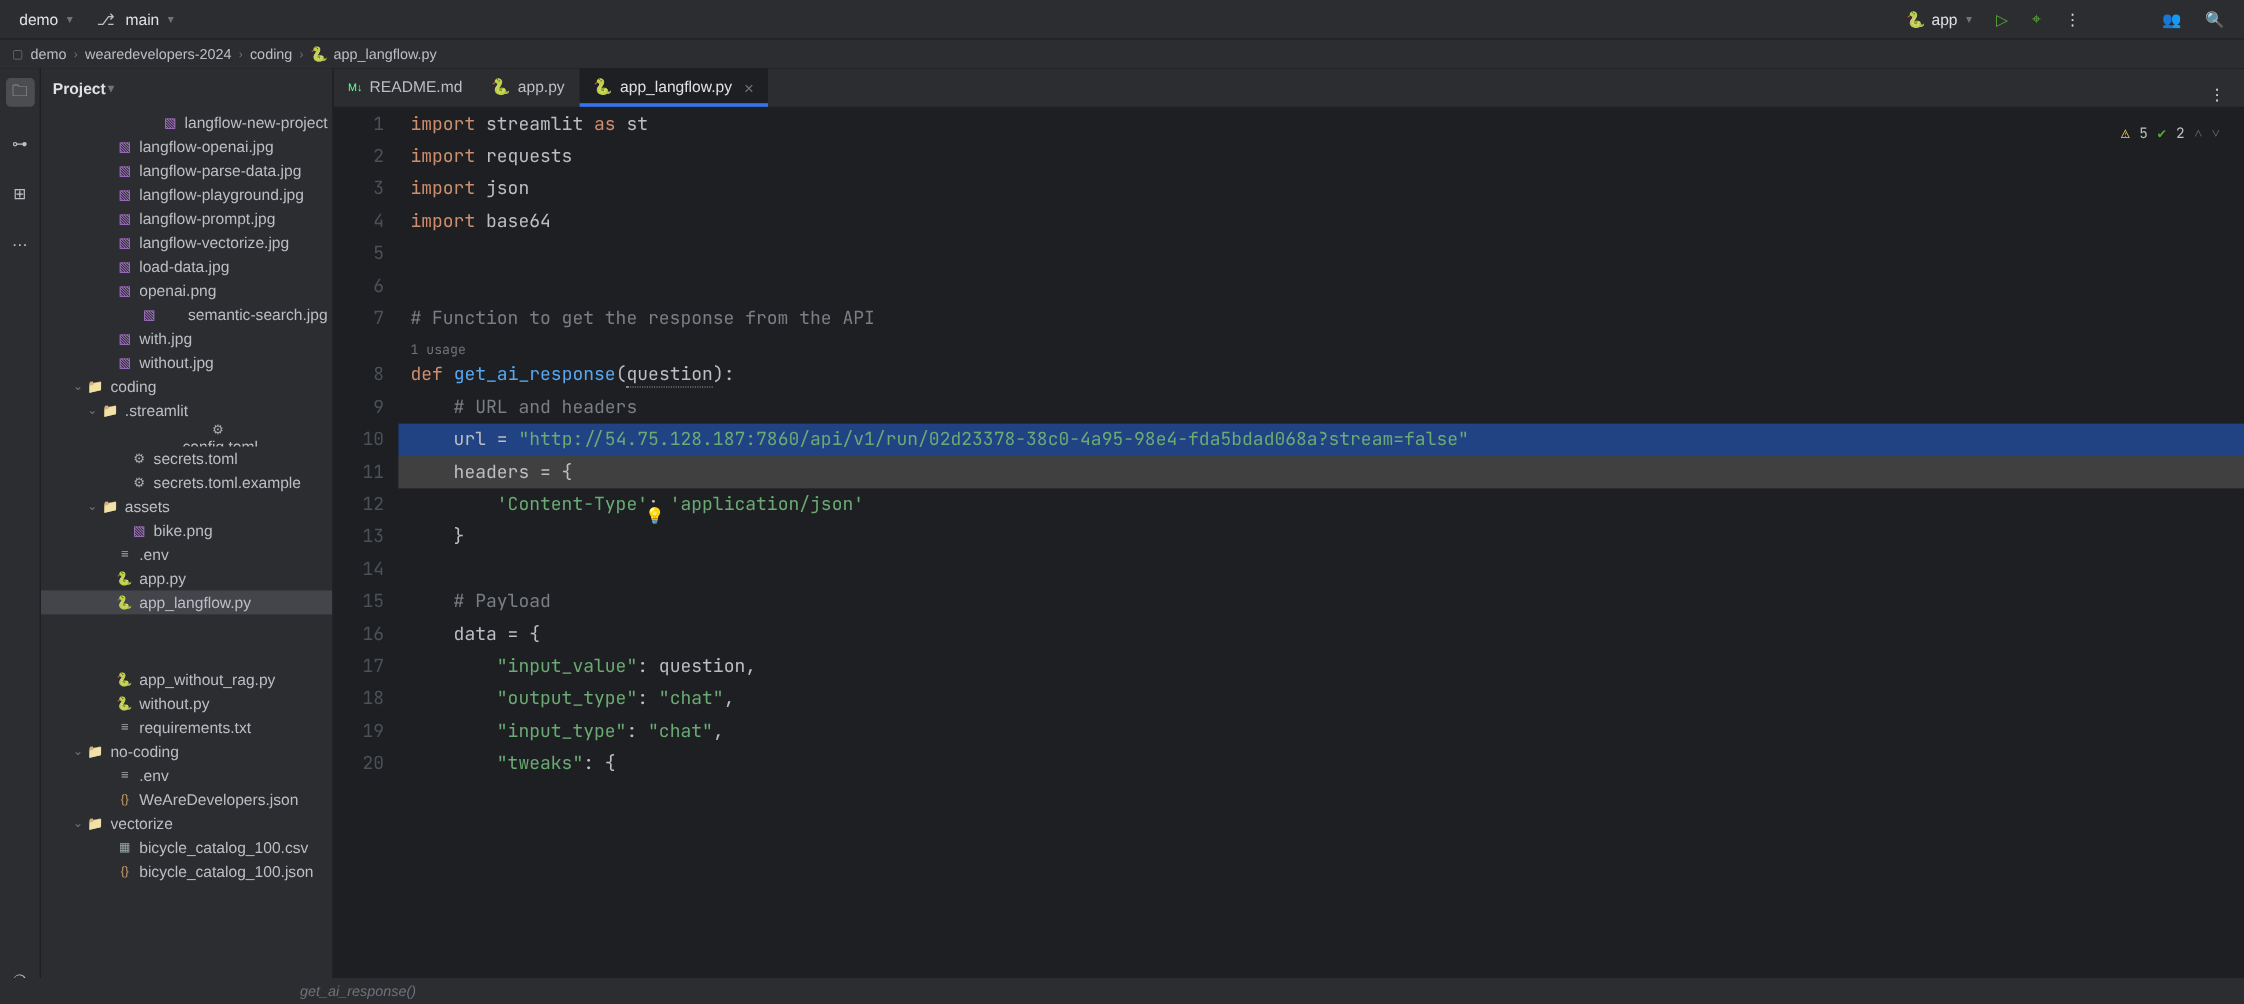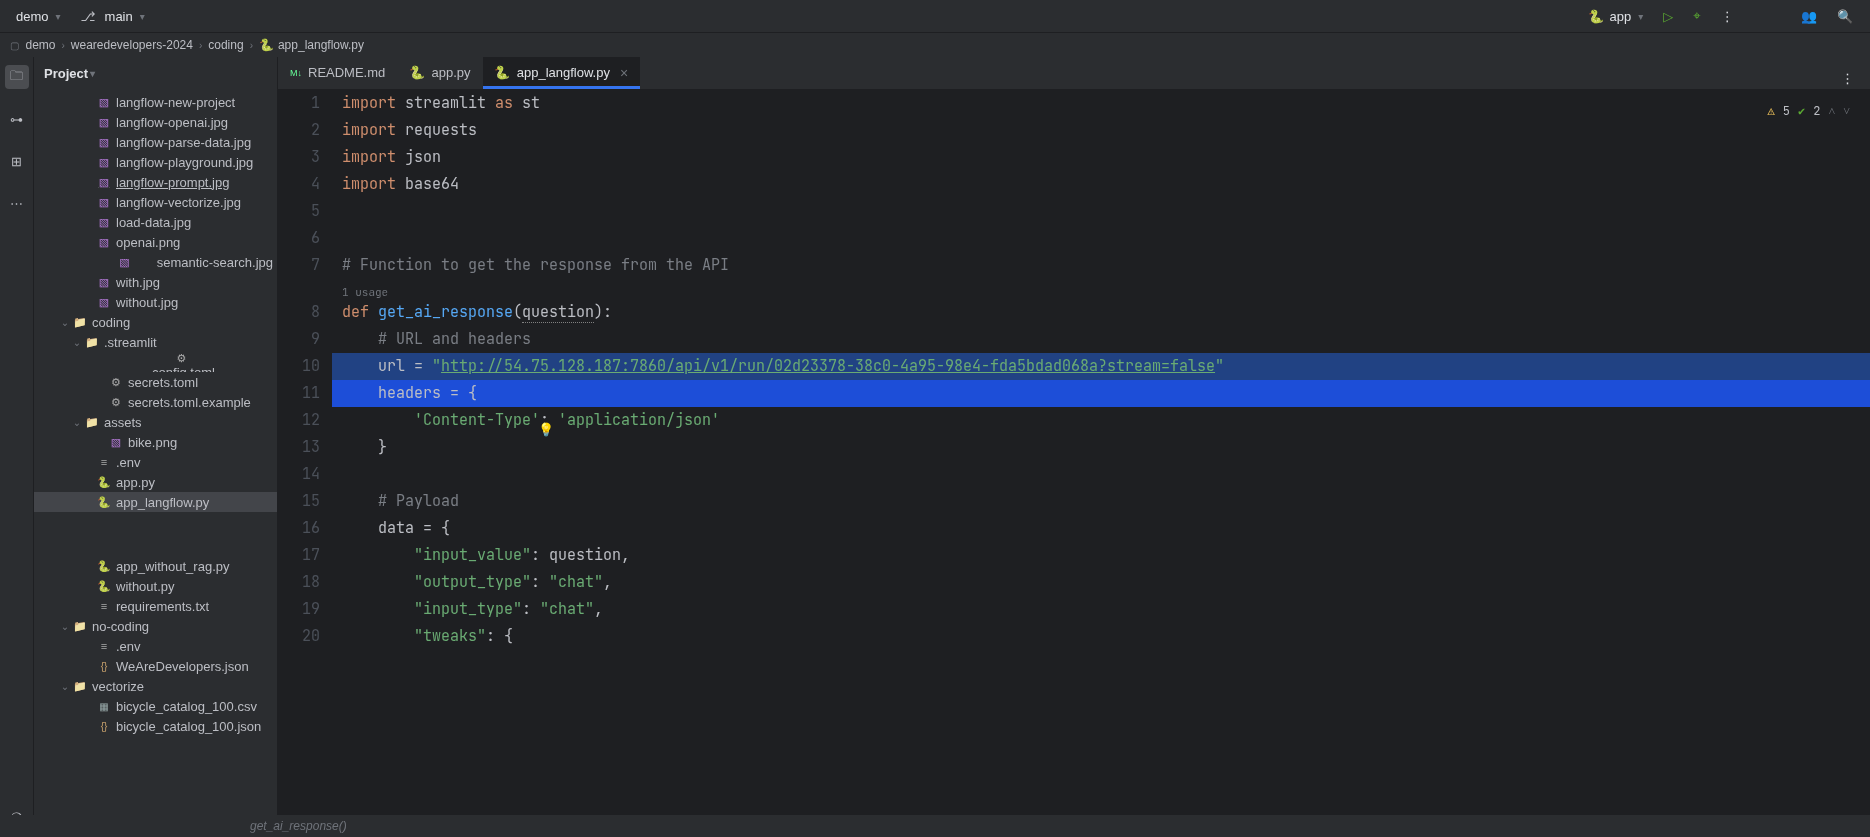--- a/index.html
+++ b/index.html
@@ -30,27 +30,27 @@
 .tab.active { background:#1e1f22; color:#dfe1e5; }
 .tab.active::after { content:""; position:absolute; bottom:0; left:0; right:0; height:3px; background:#3574f0; }
 .tab .close { display:none; font-size:14px; color:#6f737a; margin-left:4px; }
 .tab.active .close { display:inline; }
 .tabs-right { margin-left:auto; padding-right:10px; display:flex; align-items:center; }
 .editor { flex:1; position:relative; display:flex; font-family:"JetBrains Mono",Consolas,monospace; font-size:15px; line-height:27px; overflow:hidden; }
 .gutter { width:54px; text-align:right; padding-right:12px; color:#4b5059; user-select:none; }
 .code { flex:1; position:relative; white-space:pre; color:#bcbec4; }
 .code-line { height:27px; padding-left:10px; position:relative; }
 .code-line.selected10 { background:#214283; }
-.code-line.current11 { background:#1d4ed8; }
+.code-line.current11 { background:#404040; }
 .code-line.usage { height:20px; font-size:11px; color:#6f737a; padding-left:10px; }
 .gutter .usage-gap { height:20px; }
 .kw { color:#cf8e6d; }
 .fn { color:#56a8f5; }
 .str { color:#6aab73; }
-.url { color:#6aab73; text-decoration:underline; }
+.url { color:#6aab73; }
 .param { color:#bcbec4; }
 .param-u { border-bottom:1px dotted #808080; }
 .cmt { color:#7a7e85; }
 .bulb { position:absolute; left:260px; top:326px; color:#f2c55c; font-size:13px; z-index:2; }
 .insp { position:absolute; top:8px; right:20px; display:flex; align-items:center; gap:8px; font-size:12px; color:#bcbec4; }
 .insp .warn { color:#f2c55c; }
 .insp .ok { color:#5aa832; }
 .status { position:absolute; bottom:0; left:0; right:0; height:22px; background:#2b2d30; display:flex; align-items:center; padding:0 10px; font-size:12px; color:#6f737a; }
 .status-func { margin-left:240px; font-style:italic; }
 .folder-ico::before { content:"📁"; font-size:11px; filter:grayscale(0.5); }
@@ -134,41 +134,41 @@
         <span class="icon">❍</span>
       </div>
   </div>
 
   <div class="sidebar">
     <div class="sidebar-header">
       <span>Project</span>
         <span class="chevron-down">▾</span>
     </div>
     <div class="tree" id="tree">
-        <div class="tree-row" style="padding-left: 48px;">
+        <div class="tree-row" style="padding-left: 48px; justify-content: flex-end;">
           <span class="exp"></span>
           <span class="ico img-ico"></span>
           <span>langflow-new-project</span>
         </div>
         <div class="tree-row" style="padding-left: 48px;">
           <span class="exp"></span>
           <span class="ico img-ico"></span>
           <span>langflow-openai.jpg</span>
         </div>
         <div class="tree-row" style="padding-left: 48px;">
           <span class="exp"></span>
           <span class="ico img-ico"></span>
           <span>langflow-parse-data.jpg</span>
         </div>
         <div class="tree-row" style="padding-left: 48px;">
           <span class="exp"></span>
           <span class="ico img-ico"></span>
           <span>langflow-playground.jpg</span>
         </div>
-        <div class="tree-row" style="padding-left: 48px; text-decoration: underline;">
+        <div class="tree-row" style="padding-left: 48px;">
           <span class="exp"></span>
           <span class="ico img-ico"></span>
           <span>langflow-prompt.jpg</span>
         </div>
         <div class="tree-row" style="padding-left: 48px;">
           <span class="exp"></span>
           <span class="ico img-ico"></span>
           <span>langflow-vectorize.jpg</span>
         </div>
         <div class="tree-row" style="padding-left: 48px; text-align: right;">

